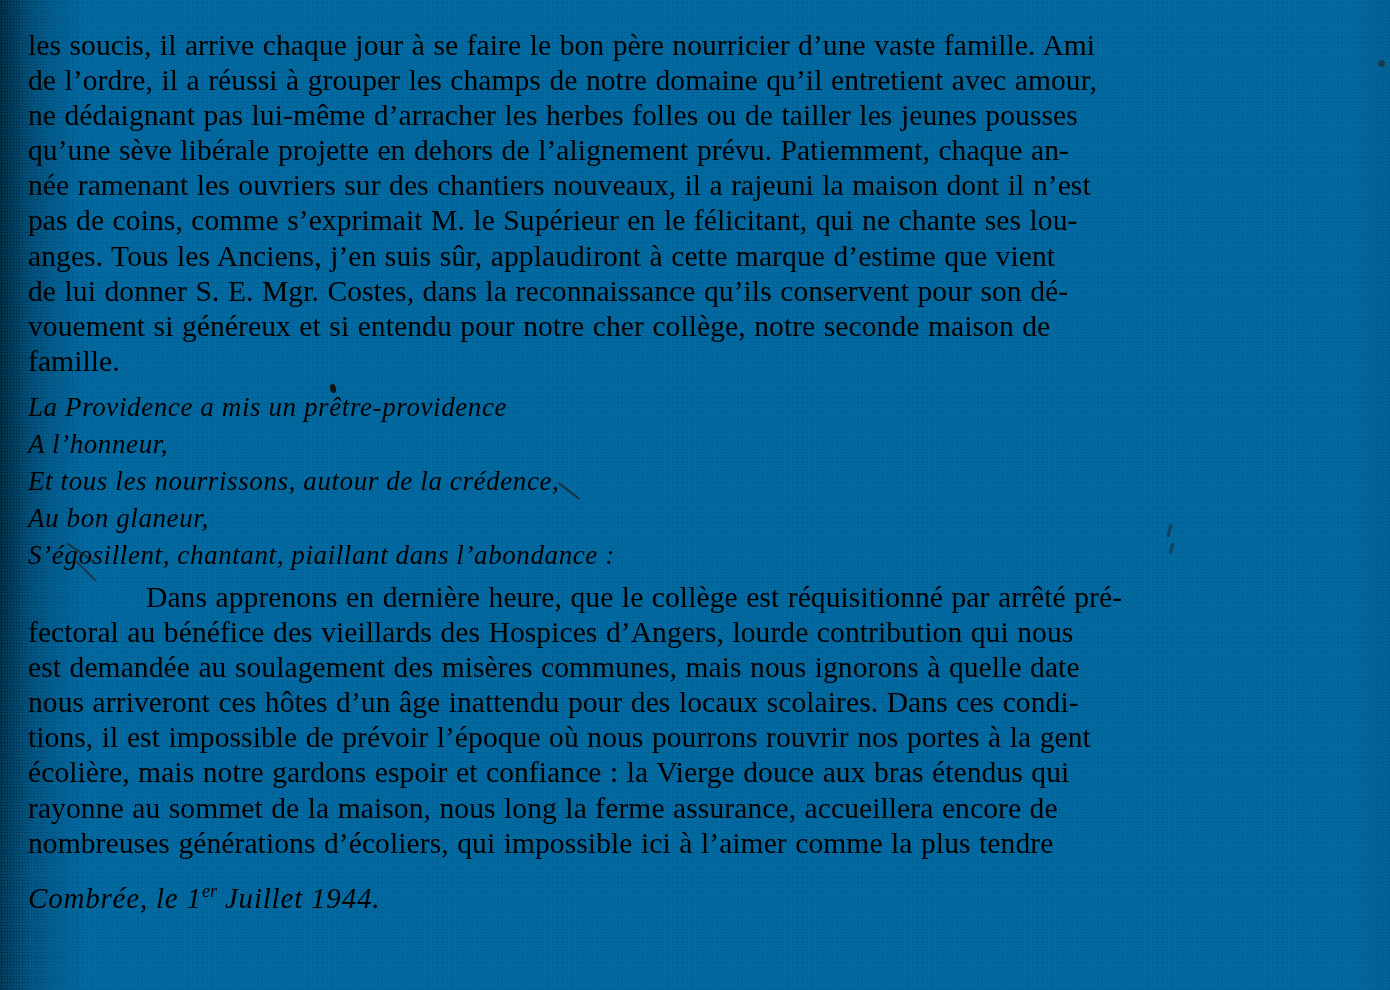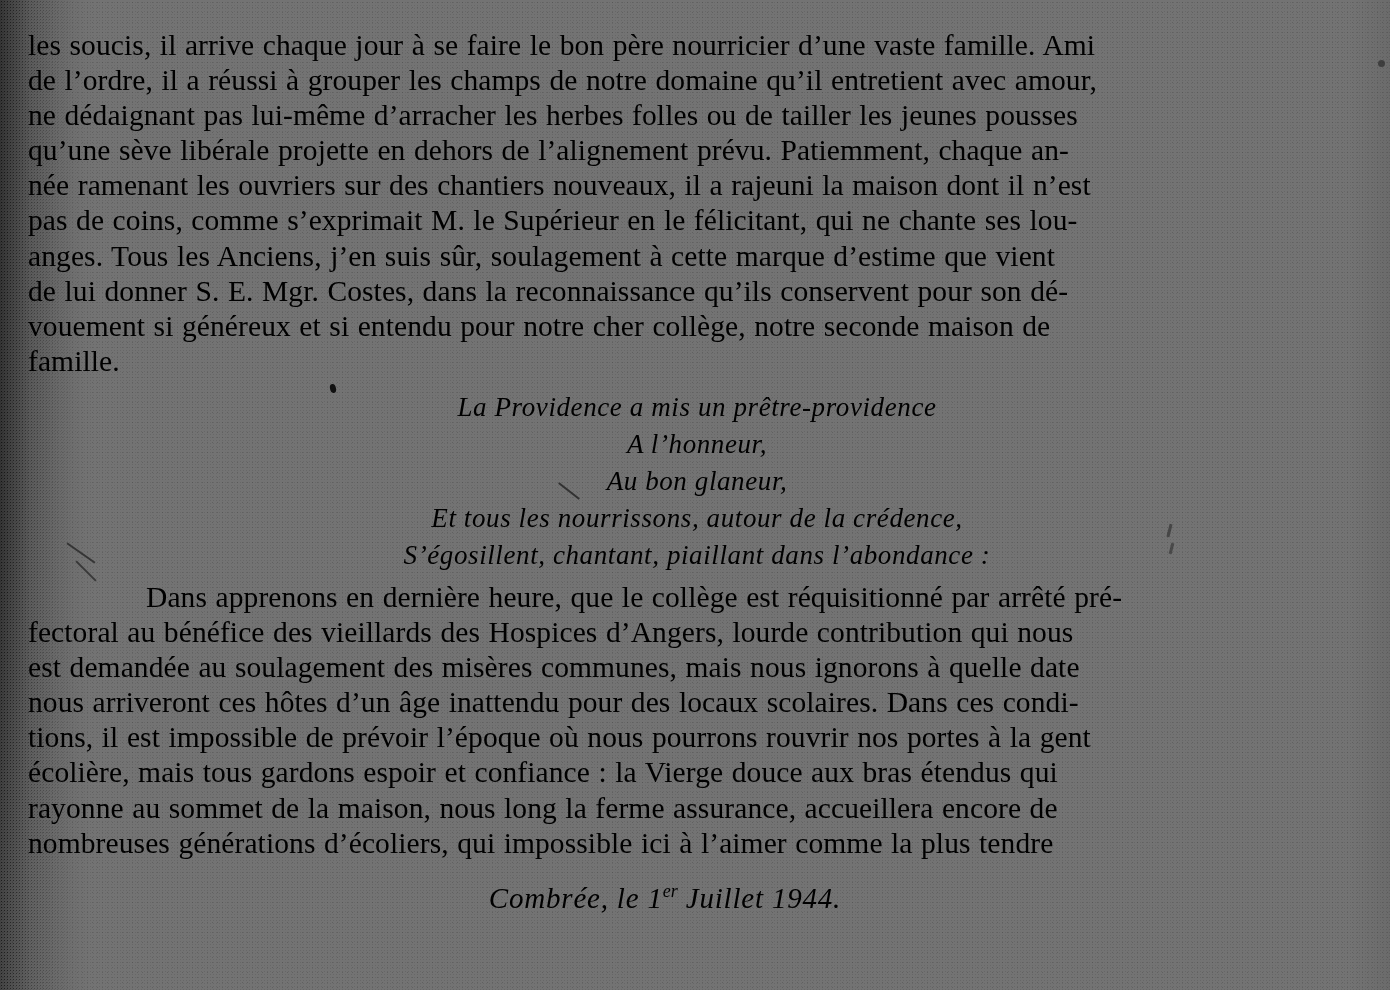--- a/index.html
+++ b/index.html
@@ -8,21 +8,21 @@
     padding: 0;
     background: #ffffff;
   }
 
   
   .page {
     position: relative;
     width: 1390px;
     height: 990px;
     overflow: hidden;
-    background: #737373;
+    background: #0369a1;
     font-family: "Liberation Serif", "DejaVu Serif", serif;
     color: #0d0d0d;
   }
 
   
   .paper-noise {
     position: absolute;
     inset: 0;
     pointer-events: none;
     opacity: .55;
@@ -98,21 +98,20 @@
   .body-para .ln { display: block; white-space: nowrap; }
   .body-para .ln.j {
     display: flex;
     justify-content: space-between;
   }
   .body-para .ln.j > span { white-space: pre; }
 
   
   .verse {
     margin: 10px 0 4px 0;
-    text-align: center;
     font-style: italic;
     font-family: "Liberation Serif", "DejaVu Serif", serif;
     font-size: 27px;
     line-height: 37px;
     letter-spacing: .6px;
   }
   .verse .vline { display: block; white-space: nowrap; }
   .verse-bullet {
     position: absolute;
     left: 330px;
@@ -123,21 +122,21 @@
     z-index: 6;
     transform: rotate(-12deg);
   }
 
   .para2 { margin-top: 6px; }
   .indent { padding-left: 118px; }
 
   
   .signature {
     margin-top: 12px;
-    text-align: center;
+    text-align: left;
     padding-right: 64px;
   }
   .sig-place {
     display: block;
     font-style: italic;
     font-size: 29px;
     letter-spacing: .8px;
     line-height: 36px;
   }
   .sig-place .ord { font-size: .62em; vertical-align: .62em; letter-spacing: 0; }
@@ -183,57 +182,57 @@
       <span class="ln j">
         <span>qu’une sève libérale projette en dehors de l’alignement prévu. Patiemment, chaque an-</span>
       </span>
       <span class="ln j">
         <span>née ramenant les ouvriers sur des chantiers nouveaux, il a rajeuni la maison dont il n’est</span>
       </span>
       <span class="ln j">
         <span>pas de coins, comme s’exprimait M. le Supérieur en le félicitant, qui ne chante ses lou-</span>
       </span>
       <span class="ln j">
-        <span>anges. Tous les Anciens, j’en suis sûr, soulagement à cette marque d’estime que vient</span>
+        <span>anges. Tous les Anciens, j’en suis sûr, applaudiront à cette marque d’estime que vient</span>
       </span>
       <span class="ln j">
         <span>de lui donner S. E. Mgr. Costes, dans la reconnaissance qu’ils conservent pour son dé-</span>
       </span>
       <span class="ln j">
         <span>vouement si généreux et si entendu pour notre cher collège, notre seconde maison de</span>
       </span>
       <span class="ln">famille.</span>
     </div>
 
     <div class="verse">
       <span class="vline">La Providence a mis un prêtre-providence</span>
       <span class="vline">A l’honneur,</span>
+      <span class="vline">Et tous les nourrissons, autour de la crédence,</span>
       <span class="vline">Au bon glaneur,</span>
-      <span class="vline">Et tous les nourrissons, autour de la crédence,</span>
       <span class="vline">S’égosillent, chantant, piaillant dans l’abondance :</span>
     </div>
 
     <div class="body-para para2">
       <span class="ln j">
         <span class="indent">Dans apprenons en dernière heure, que le collège est réquisitionné par arrêté pré-</span>
       </span>
       <span class="ln j">
         <span>fectoral au bénéfice des vieillards des Hospices d’Angers, lourde contribution qui nous</span>
       </span>
       <span class="ln j">
         <span>est demandée au soulagement des misères communes, mais nous ignorons à quelle date</span>
       </span>
       <span class="ln j">
         <span>nous arriveront ces hôtes d’un âge inattendu pour des locaux scolaires. Dans ces condi-</span>
       </span>
       <span class="ln j">
         <span>tions, il est impossible de prévoir l’époque où nous pourrons rouvrir nos portes à la gent</span>
       </span>
       <span class="ln j">
-        <span>écolière, mais tous gardons espoir et confiance : la Vierge douce aux bras étendus qui</span>
+        <span>écolière, mais notre gardons espoir et confiance : la Vierge douce aux bras étendus qui</span>
       </span>
       <span class="ln j">
         <span>rayonne au sommet de la maison, nous long la ferme assurance, accueillera encore de</span>
       </span>
       <span class="ln j">
         <span>nombreuses générations d’écoliers, qui impossible ici à l’aimer comme la plus tendre</span>
       </span>
     </div>
 
     <div class="signature">

